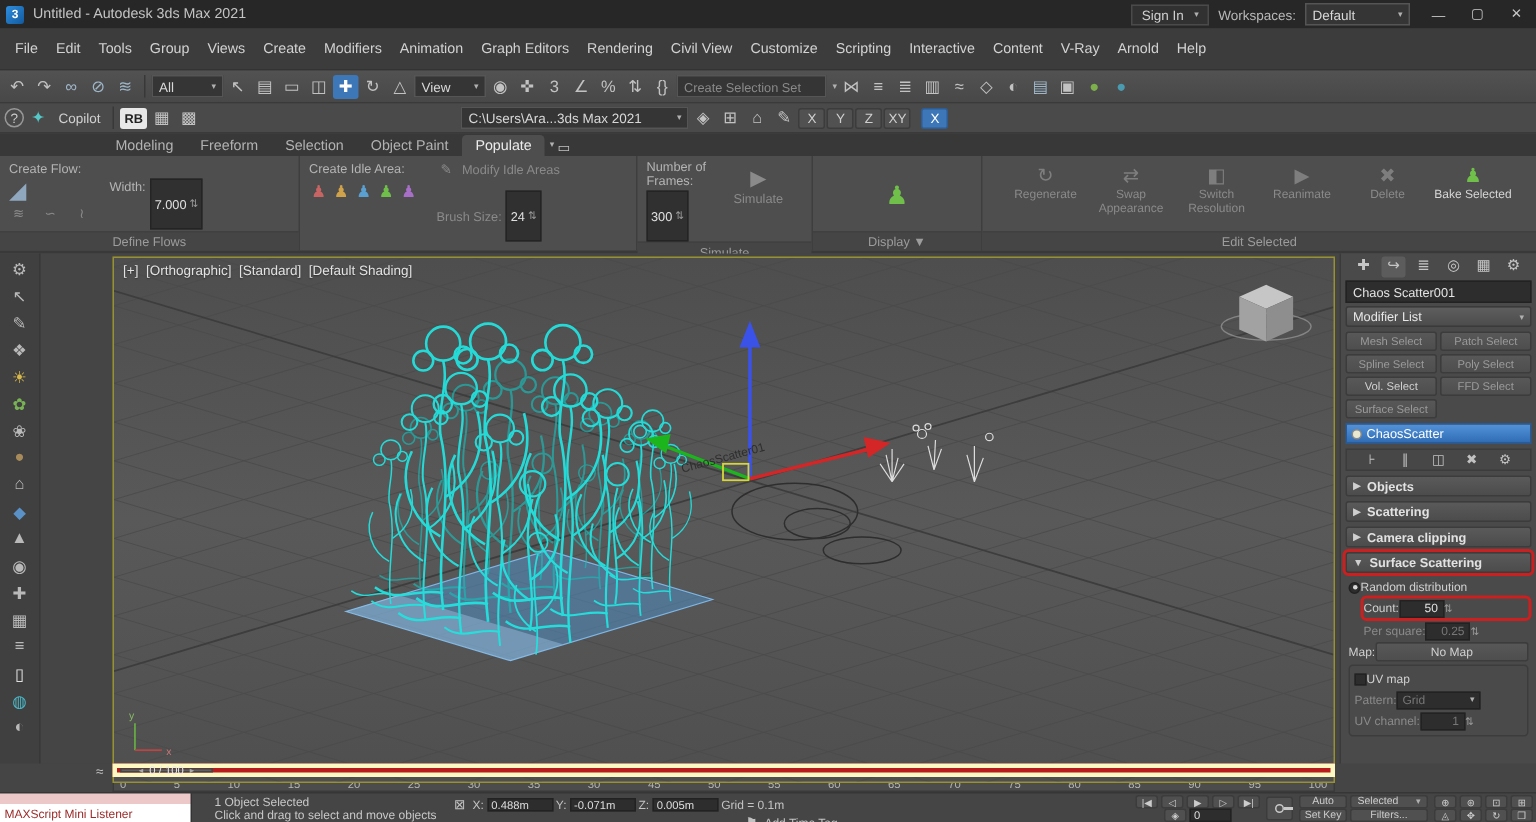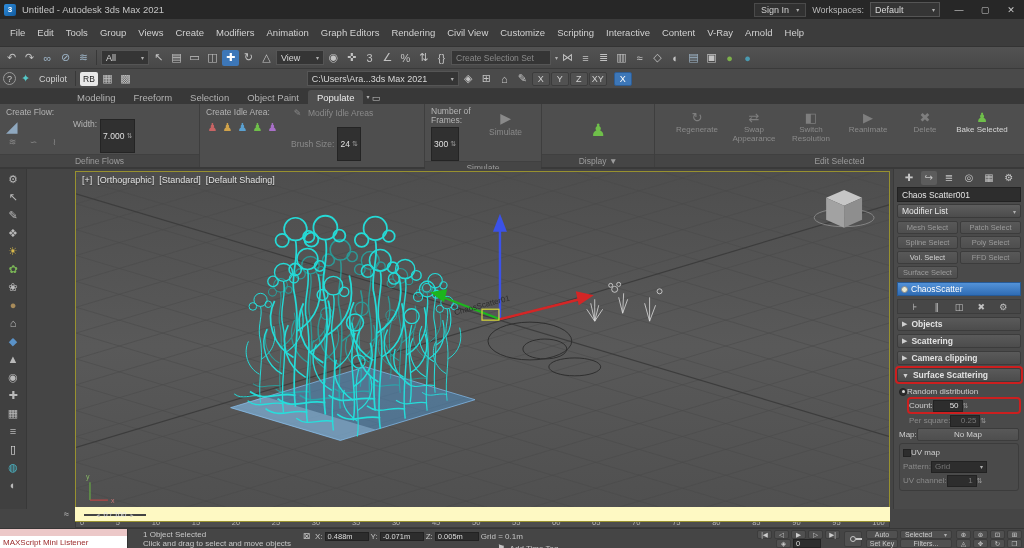--- a/index.html
+++ b/index.html
@@ -29,21 +29,21 @@
 .menu-item{padding:0 6px;font-size:9.5px;color:#d2d2d2;flex:none}
 
 .toolbar{display:flex;align-items:center;padding:0 3px;gap:1px;flex:none}
 .t1{height:22px;background:linear-gradient(#525252,#484848);border-bottom:1px solid #3a3a3a}
 .t2{height:20px;background:#4a4a4a;border-bottom:1px solid #3a3a3a}
 .w46{width:48px}
 .selset{width:100px;height:15px;background:#353535;border:1px solid #555;display:flex;align-items:center;padding:0 4px;flex:none}
 .selset .ph{color:#8a8a8a;font-size:8.5px;white-space:nowrap;overflow:hidden}
 .help-circle{width:13px;height:13px;border:1px solid #999;border-radius:50%;display:flex;align-items:center;justify-content:center;font-size:9px;color:#ccc;flex:none}
 .copilot-label{font-size:9px;color:#d0d0d0;margin:0 4px;flex:none}
-.rb{height:14px;background:#e8e8e8;color:#222;font-size:8.5px;font-weight:normal;display:flex;align-items:center;padding:0 3px;border-radius:2px;flex:none}
+.rb{height:14px;background:#e8e8e8;color:#222;font-size:8.5px;font-weight:bold;display:flex;align-items:center;padding:0 3px;border-radius:2px;flex:none}
 .pathbox{width:152px;margin-left:172px}
 .axis-btn{width:18px;height:14px;background:#515151;border:1px solid #3c3c3c;display:inline-flex;align-items:center;justify-content:center;font-size:9px;color:#cfcfcf;border-radius:2px;flex:none}
 .axis-btn.active{background:#3d77b8;border-color:#2e5d94;color:#fff}
 
 .ribbon-tabs{height:15px;background:#383838;display:flex;align-items:flex-end;padding-left:68px;flex:none}
 .rtab{padding:2px 9px 1px;font-size:9.5px;color:#b2b2b2;flex:none}
 .rtab.active{background:#4e4e4e;color:#ececec;border-radius:3px 3px 0 0}
 .ribbon{height:65px;background:#4e4e4e;display:flex;flex:none;border-bottom:2px solid #393939}
 .rgroup{border-right:1px solid #3e3e3e;display:flex;flex-direction:column;flex:none}
 .rgroup-body{fl ex:1;flex:1;padding:3px 6px 0;position:relative}
@@ -96,21 +96,21 @@
 .vbox.dimv{color:#777}
 .vbox.wide{min-width:56px;justify-content:space-between}
 .spinarr{font-size:7px;color:#999}
 .mapbtn{flex:1;height:13px;background:linear-gradient(#585858,#4e4e4e);border:1px solid #3c3c3c;border-radius:2px;display:flex;align-items:center;justify-content:center;font-size:8px;color:#d0d0d0}
 .uvgroup{border:1px solid #3c3c3c;border-radius:3px;margin-top:2px;padding:2px 3px}
 .indent{margin-left:10px}
 
 .timeline{height:19px;flex:none;display:flex;flex-direction:column;background:#454545}
 .tl-top{height:9px;display:flex;align-items:center}
 .tl-left{width:75px;display:flex;justify-content:flex-end;gap:2px;padding-right:2px}
-.tl-slider{width:815px;height:9px;background:#b91c1c;border:7px solid #fef9c3;position:relative;flex:none}
+.tl-slider{width:815px;height:9px;background:#b91c1c;border:3px solid #fef9c3;position:relative;flex:none}
 .tl-handle{position:absolute;left:2px;top:0;bottom:0;width:62px;background:linear-gradient(#6e6e6e,#585858);border:1px solid #444;display:flex;align-items:center;justify-content:center;gap:3px;font-size:7.5px;color:#e8e8e8}
 .nub{font-size:5px;color:#aaa}
 .tl-ruler-row{flex:1;display:flex}
 .tl-left2{width:75px;flex:none}
 .tl-ruler{width:815px;background:#4c4c4c;border:1px solid #3a3a3a;border-top:none;display:flex;justify-content:space-between;align-items:center;padding:0 4px;flex:none}
 .tick{font-size:7.5px;color:#b4b4b4}
 
 .statusbar{height:20px;flex:none;background:#454545;border-top:1px solid #363636;display:flex;align-items:stretch}
 .listener{width:128px;display:flex;flex-direction:column;border-right:1px solid #333;flex:none}
 .macro{height:7px;background:#ecc8c8}

